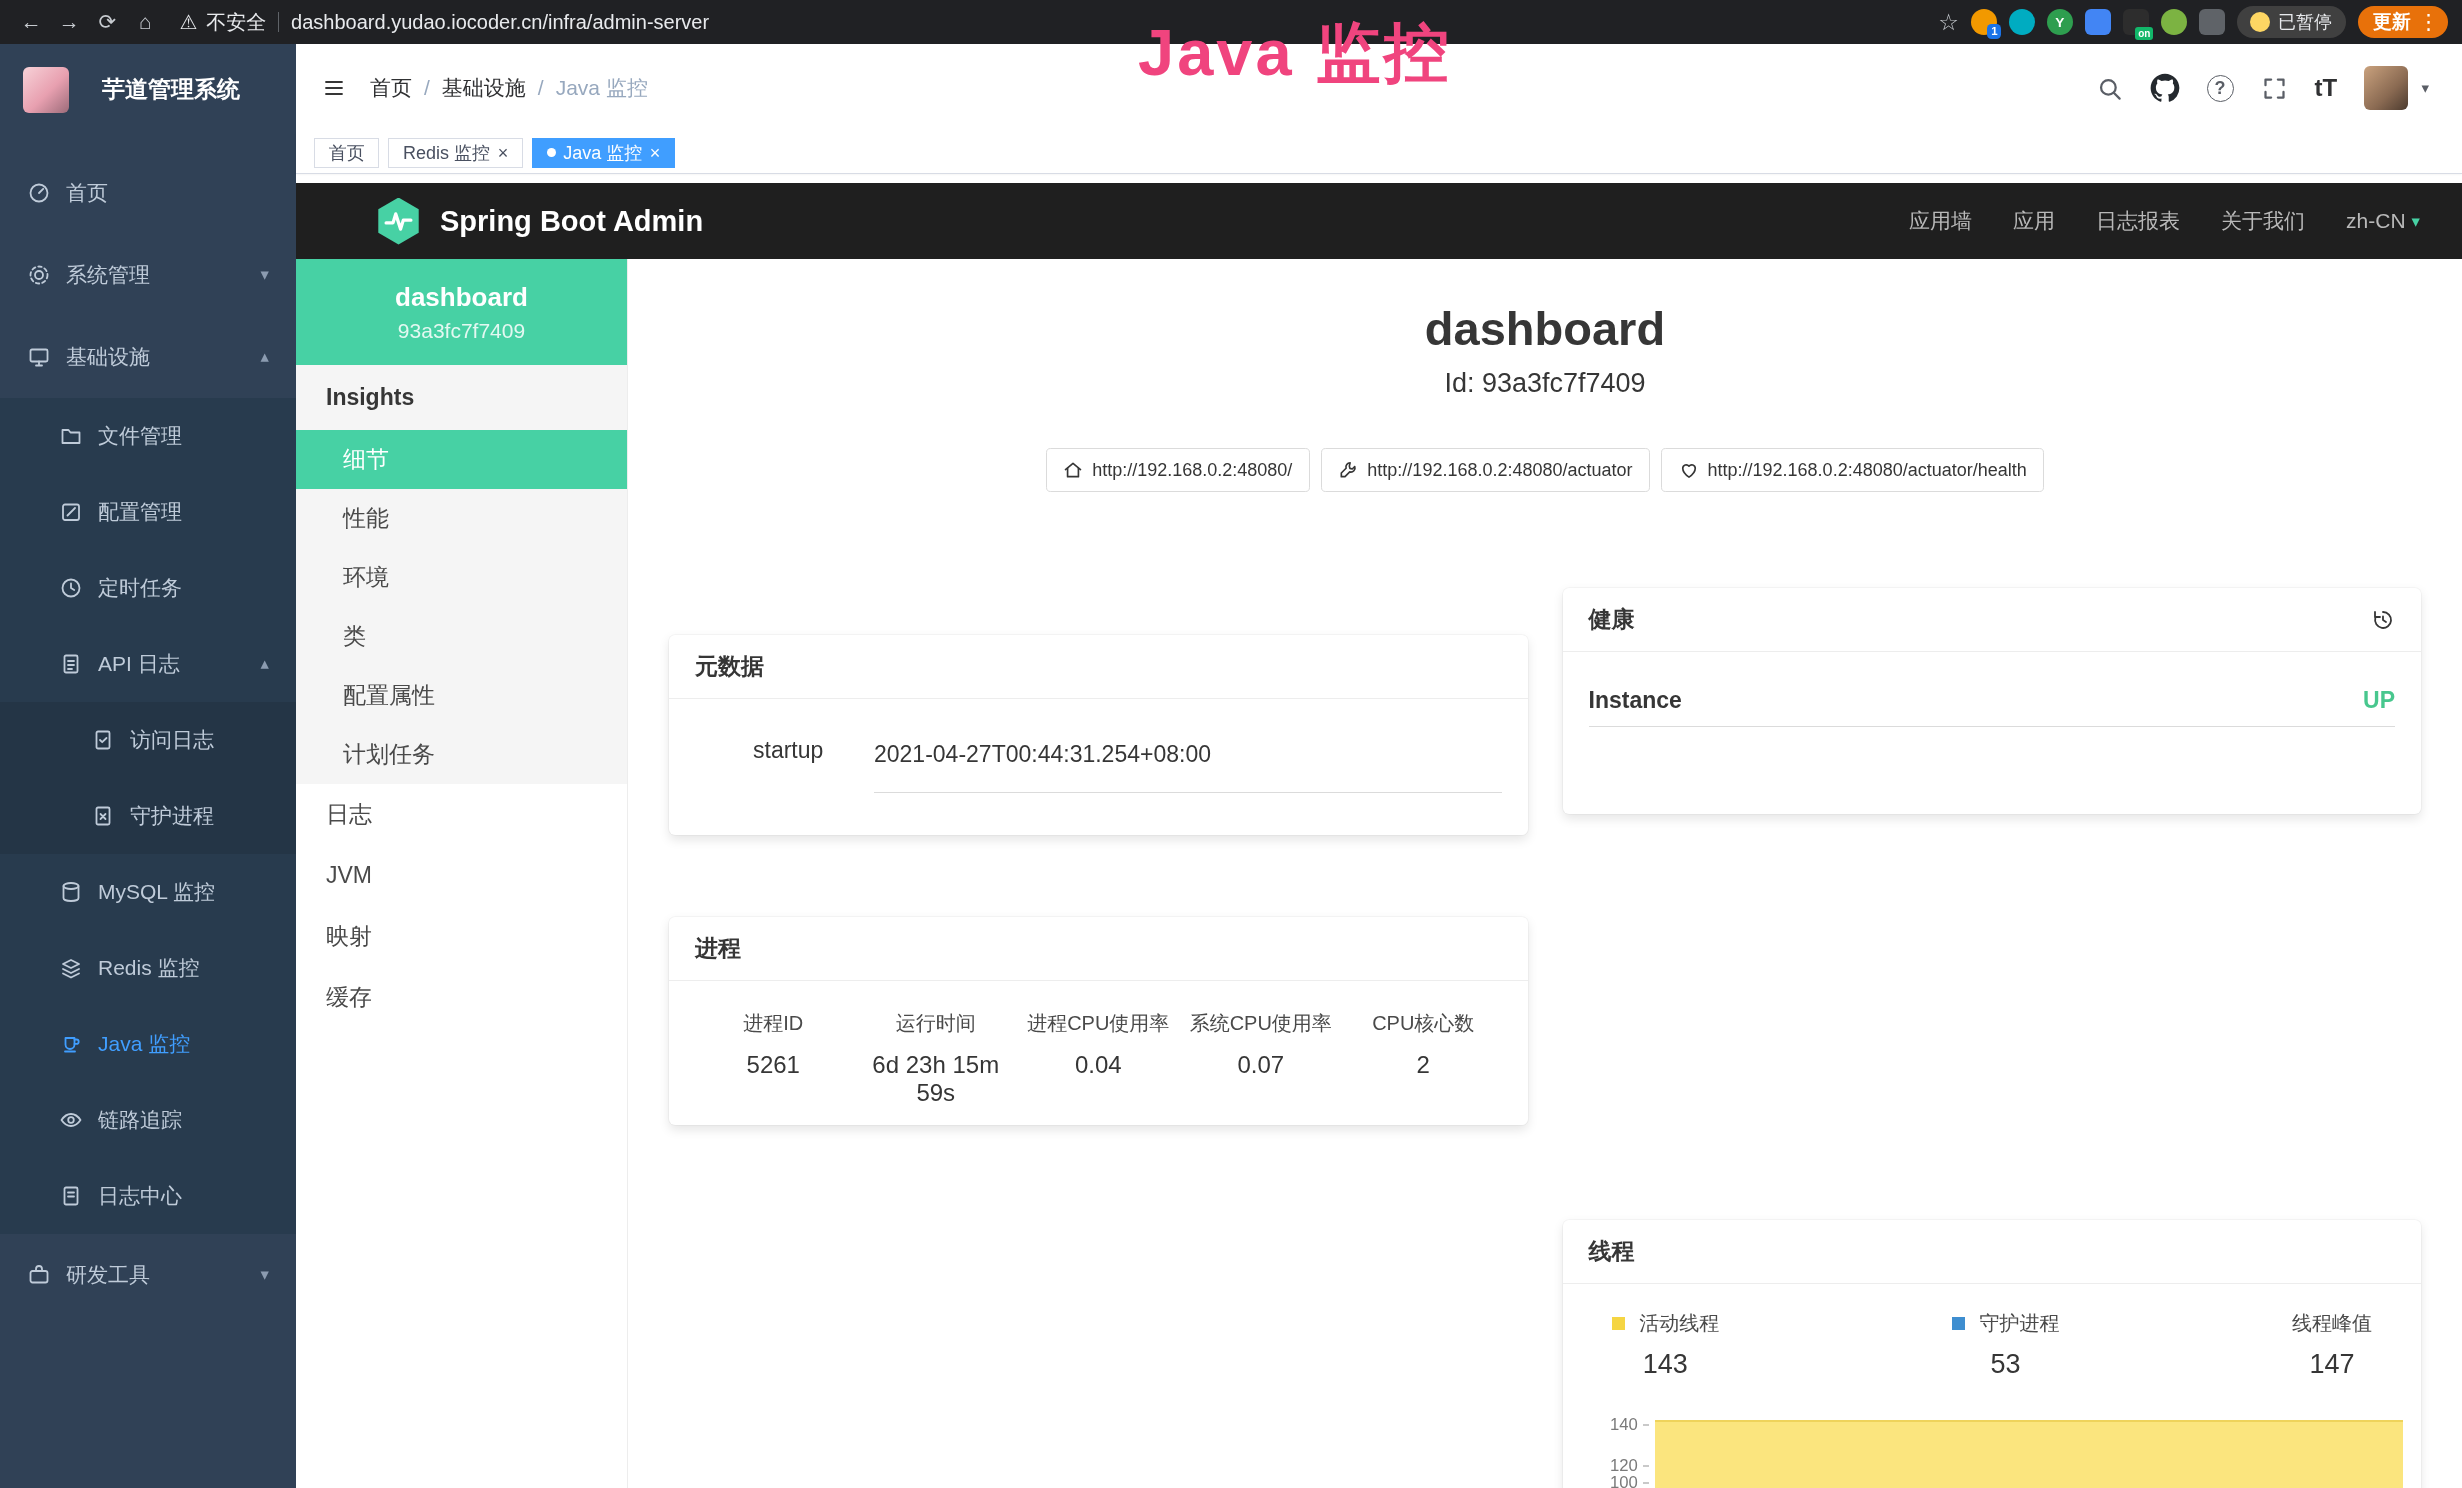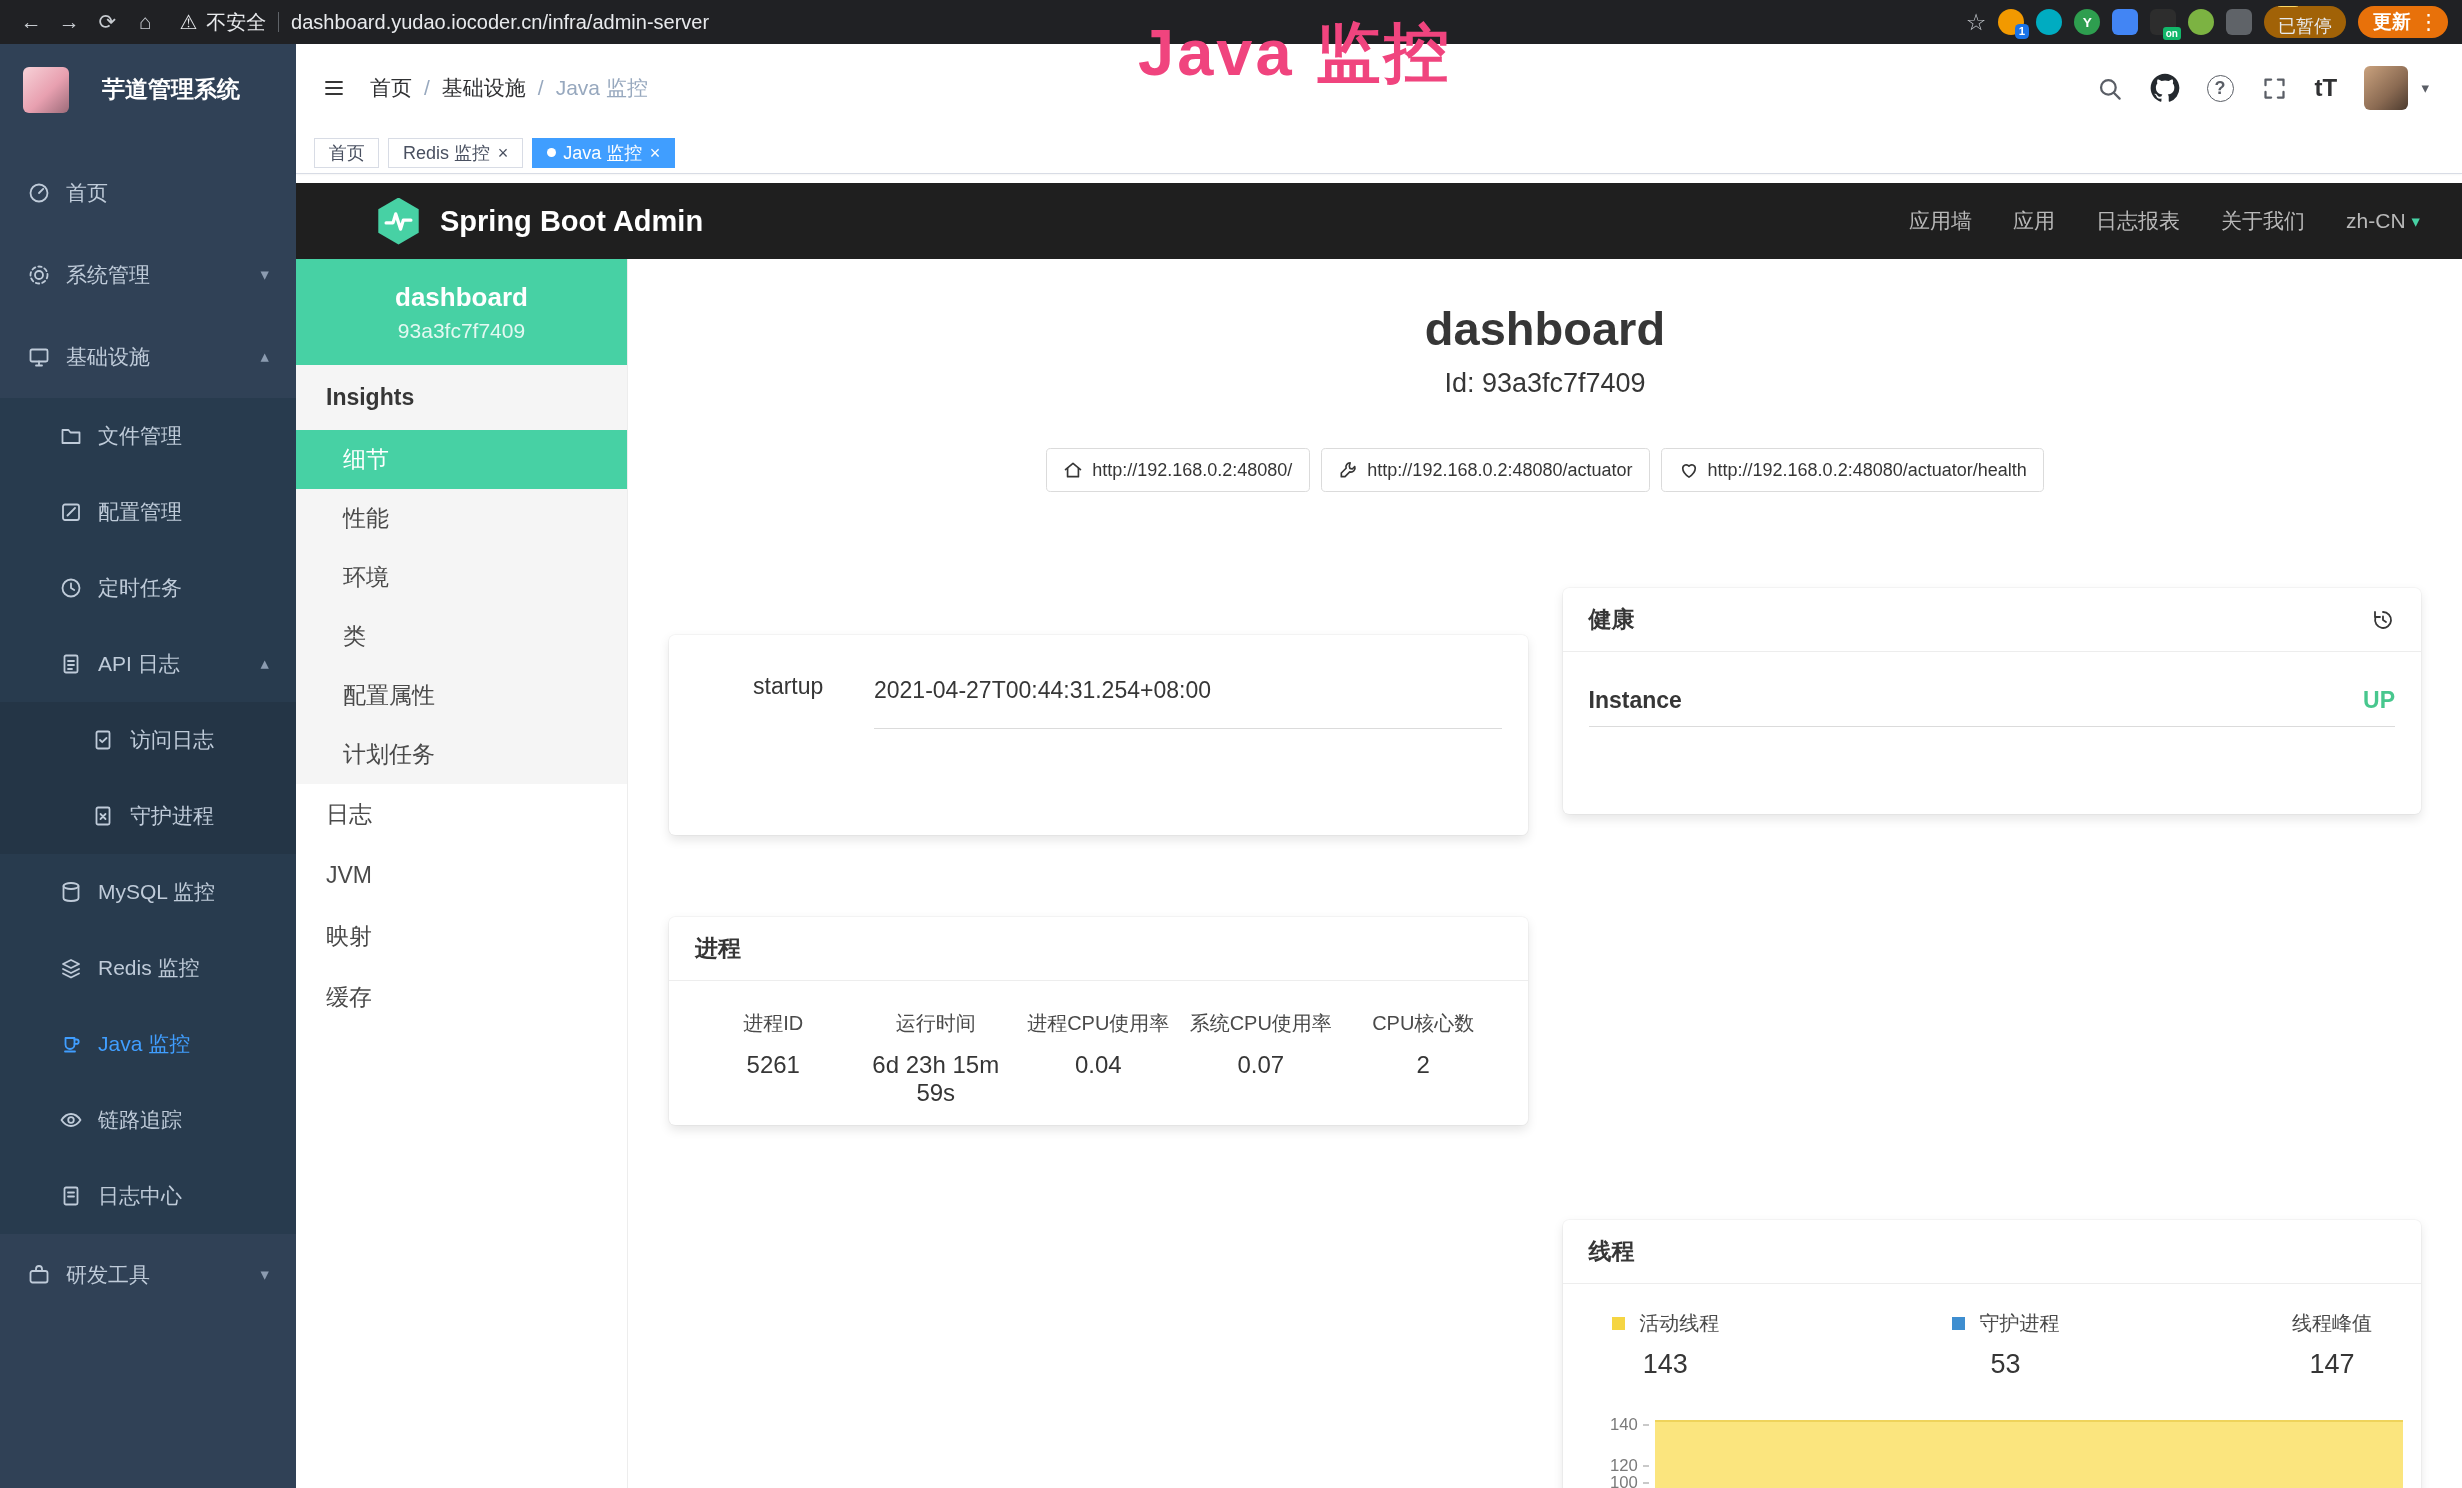--- a/index.html
+++ b/index.html
@@ -21,21 +21,21 @@
   .addr-div{ width:0.8px; height:20px; background:#5f6368; margin:0 3px; }
   .url{ color:#e8eaed; white-space:nowrap; }
   .b-right{ display:flex; align-items:center; gap:12px; }
   .star{ font-size:23px; color:#c7cbd0; }
   .ext{ width:26px; height:26px; border-radius:50%; position:relative; display:inline-flex; align-items:center; justify-content:center; font-size:13.7px; color:#fff; font-weight:bold; }
   .ext1{ background:#f29900; } .ext2{ background:#00acc1; } .ext3{ background:#2e9e4f; }
   .ext4{ background:#4285f4; border-radius:6px; } .ext5{ background:#2d2d2d; border-radius:6px; }
   .ext6{ background:#7cb342; } .ext7{ background:#5f6368; border-radius:6px; }
   .badge1{ position:absolute; right:-4.6px; bottom:-3.8px; background:#1a73e8; color:#fff; font-style:normal; font-size:11.4px; line-height:1; padding:1.5px 3.8px; border-radius:4.6px; }
   .badge-on{ position:absolute; right:-4.6px; bottom:-5.3px; background:#12b76a; color:#fff; font-style:normal; font-size:10px; line-height:1; padding:1.5px 3px; border-radius:3px; }
-  .paused-pill{ background:#a16207; border-radius:16.7px; height:32px; padding:0 13.7px; display:flex; align-items:flex-start; gap:7.6px; font-size:18px; color:#e8eaed;flex-direction:column; }
+  .paused-pill{ background:#404040; border-radius:16.7px; height:32px; padding:0 13.7px; display:flex; align-items:center; gap:7.6px; font-size:18px; color:#e8eaed; }
   .smiley{ width:20px; height:20px; border-radius:50%; background:#fdd663; display:inline-block; }
   .update-pill{ background:#e8710a; color:#fff; border-radius:16.7px; height:32px; padding:0 9px 0 15px; display:flex; align-items:center; gap:7.6px; font-size:19px; font-weight:bold; }
   .dots{ font-size:21px; font-weight:normal; }
 
   
   .app{ display:flex; height:1445px; }
   .sidebar{ width:296px; flex-shrink:0; background:var(--navy); color:var(--sidebar-text); overflow:hidden; }
   .brand{ height:91px; display:flex; align-items:center; gap:33px; padding:0 23px; }
   .brand-logo{ width:46px; height:46px; border-radius:6px; background:linear-gradient(135deg,#f7d2d8,#e8a0b0 55%,#9c6b79); flex-shrink:0; }
   .brand-title{ color:#fff; font-size:23px; font-weight:bold; white-space:nowrap; }
@@ -426,20 +426,23 @@
                 </svg>
               <span>http://192.168.0.2:48080/actuator/health</span>
             </a>
           </div>
 
           <div class="cards">
 
             <div class="col">
 
               <section class="card meta-card">
+                <header class="card-head">
+                  <span>元数据</span>
+                </header>
                 <div class="card-body">
                   <div class="kv-row">
                     <div class="kv-key">startup</div>
                     <div class="kv-val">2021-04-27T00:44:31.254+08:00</div>
                   </div>
                 </div>
               </section>
 
               <section class="card process-card">
                 <header class="card-head">

